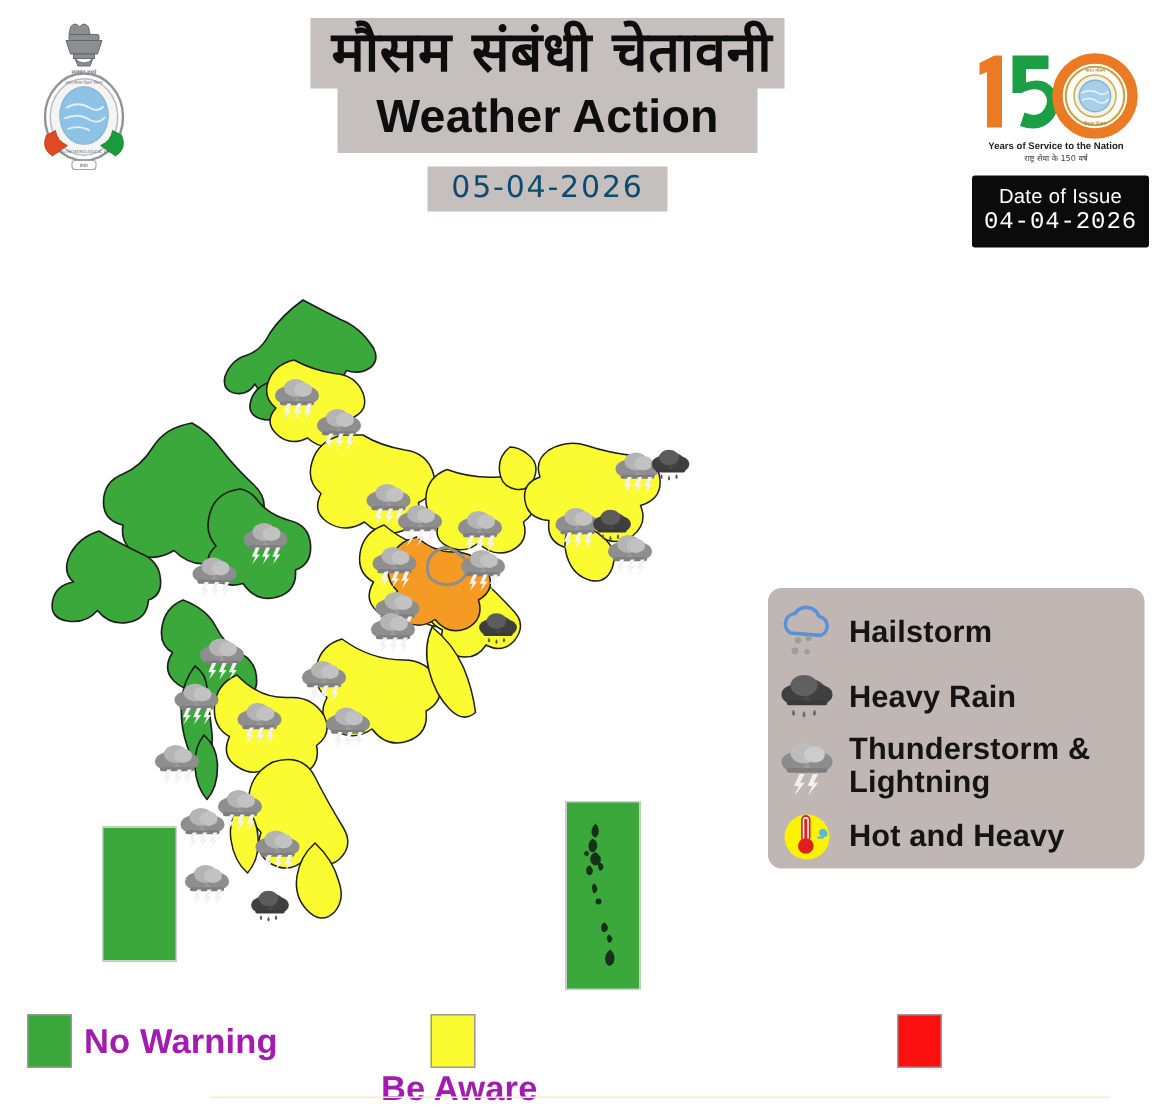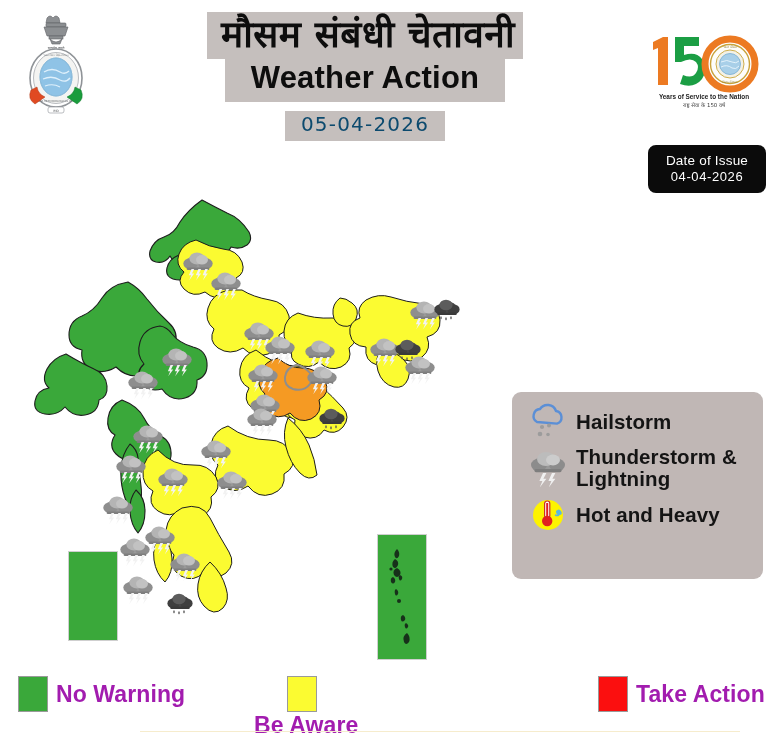--- a/index.html
+++ b/index.html
@@ -36,28 +36,27 @@
     font-size:20px;font-weight:400;line-height:1.18;
     padding:2px 16px 5px 16px;letter-spacing:1.2px;
     font-family:"DejaVu Sans", sans-serif;white-space:nowrap;
   }
 
   .logo150{position:absolute;left:645px;top:22px;width:118px;height:88px;}
   .logo150 svg{display:block;}
 
   .doi-box{
     position:absolute;left:648px;top:117px;width:118px;height:48px;
-    background:#0b0b0b;color:#ffffff;border-radius:8px;
+    background:#0b0b0b;color:#ffffff;border-radius:2px;
     display:flex;flex-direction:column;align-items:center;justify-content:center;
     line-height:1.22;
-    margin-top:28px;
   }
   .doi-label{font-size:13.5px;font-weight:400;letter-spacing:.2px;}
-  .doi-date{font-size:13px;font-weight:400;letter-spacing:.6px;
-            font-family:Liberation Sans, sans-serif;}
+  .doi-date{font-size:16px;font-weight:400;letter-spacing:.6px;
+            font-family:Liberation Mono, monospace;}
 
   
   .map-area{position:absolute;left:10px;top:178px;width:480px;height:440px;}
   .map-area svg{display:block;width:480px;height:440px;}
 
   .inset-lakshadweep{
     position:absolute;left:68px;top:551px;width:48px;height:88px;
     background:#3aa83a;border:1px solid #cfcfcf;
   }
   .inset-andaman{
@@ -65,21 +64,21 @@
     background:#3aa83a;border:1px solid #cfcfcf;overflow:hidden;
   }
   .inset-andaman svg{display:block;}
 
   
   .icon-legend{
     position:absolute;left:512px;top:392px;width:251px;height:187px;
     background:#c0b7b5;border-radius:9px;
     padding:8px 0 0 0;box-sizing:border-box;
   }
-  .il-row{display:flex;align-items:center;height:43px;padding-left:10px;}
+  .il-row{display:flex;align-items:center;height:43px;}
   .il-row.two-line{height:50px;}
   .il-ico{width:52px;min-width:52px;height:40px;display:flex;align-items:center;justify-content:center;}
   .il-txt{
     font-size:20.5px;font-weight:700;color:#141414;letter-spacing:.1px;
     line-height:1.06;padding-left:2px;
   }
 
   
   .color-legend{
     position:absolute;left:18px;top:676px;width:740px;height:40px;
@@ -335,20 +334,37 @@
           <path d="M11 19 a7 7 0 0 1 3 -13 a9 9 0 0 1 16 2 a6.5 6.5 0 0 1 1 12.6 z" fill="none" stroke="#5b8fd6" stroke-width="2.4" stroke-linejoin="round"></path>
           <circle cx="16" cy="24" r="2.1" fill="#9c9c9c"></circle>
           <circle cx="23" cy="22.5" r="2" fill="#9c9c9c"></circle>
           <circle cx="14" cy="31" r="2.3" fill="#9c9c9c"></circle>
           <circle cx="22" cy="31.5" r="1.8" fill="#9c9c9c"></circle>
         </svg>
       </div>
       <div class="il-txt">Hailstorm</div>
     </div>
 
+    <div class="il-row">
+      <div class="il-ico">
+        <svg viewBox="0 0 44 38" width="44" height="38" aria-hidden="true">
+          <ellipse cx="22" cy="15" rx="13" ry="8.6" fill="#4a4a4a"></ellipse>
+          <ellipse cx="13" cy="17" rx="8" ry="6.4" fill="#3f3f3f"></ellipse>
+          <ellipse cx="31" cy="17" rx="8" ry="6.4" fill="#3f3f3f"></ellipse>
+          <ellipse cx="20" cy="11" rx="9" ry="7" fill="#606060"></ellipse>
+          <path d="M10 21 h24 q1.6 0 1.6 1.6 q0 1.6 -1.6 1.6 h-24 q-1.6 0 -1.6 -1.6 q0 -1.6 1.6 -1.6 z" fill="#3a3a3a"></path>
+          <g fill="#6a6a6a">
+            <path d="M13 27 q2 3 0 4.4 q-2 -1.4 0 -4.4 z"></path>
+            <path d="M20 28 q2 3 0 4.4 q-2 -1.4 0 -4.4 z"></path>
+            <path d="M27 27 q2 3 0 4.4 q-2 -1.4 0 -4.4 z"></path>
+          </g>
+        </svg>
+      </div>
+      <div class="il-txt">Heavy Rain</div>
+    </div>
 
     <div class="il-row two-line">
       <div class="il-ico">
         <svg viewBox="0 0 44 38" width="44" height="38" aria-hidden="true">
           <ellipse cx="22" cy="14" rx="13" ry="8.6" fill="#9a9a9a"></ellipse>
           <ellipse cx="13" cy="16" rx="8" ry="6.4" fill="#8c8c8c"></ellipse>
           <ellipse cx="31" cy="16" rx="8" ry="6.4" fill="#8c8c8c"></ellipse>
           <ellipse cx="20" cy="10" rx="9" ry="7" fill="#bcbcbc"></ellipse>
           <ellipse cx="27" cy="11" rx="7" ry="5.4" fill="#cccccc"></ellipse>
           <path d="M10 20 h24 q1.6 0 1.6 1.6 q0 1.6 -1.6 1.6 h-24 q-1.6 0 -1.6 -1.6 q0 -1.6 1.6 -1.6 z" fill="#7e7e7e"></path>
@@ -378,18 +394,17 @@
     <div class="cl-item cl-0">
       <span class="cl-sw" style="background:#3aa83a"></span>
       <span class="cl-lb">No Warning</span>
     </div>
     <div class="cl-item cl-1">
       <span class="cl-sw" style="background:#fbfb31"></span>
       <span class="cl-lb">Be Aware</span>
     </div>
     <div class="cl-item cl-3">
       <span class="cl-sw" style="background:#fb0f0f"></span>
-      <span class="cl-lb">Take Action</span>
     </div>
   </div>
 
   <div class="foot-rule"></div>
 </div>
 
 </body></html>

